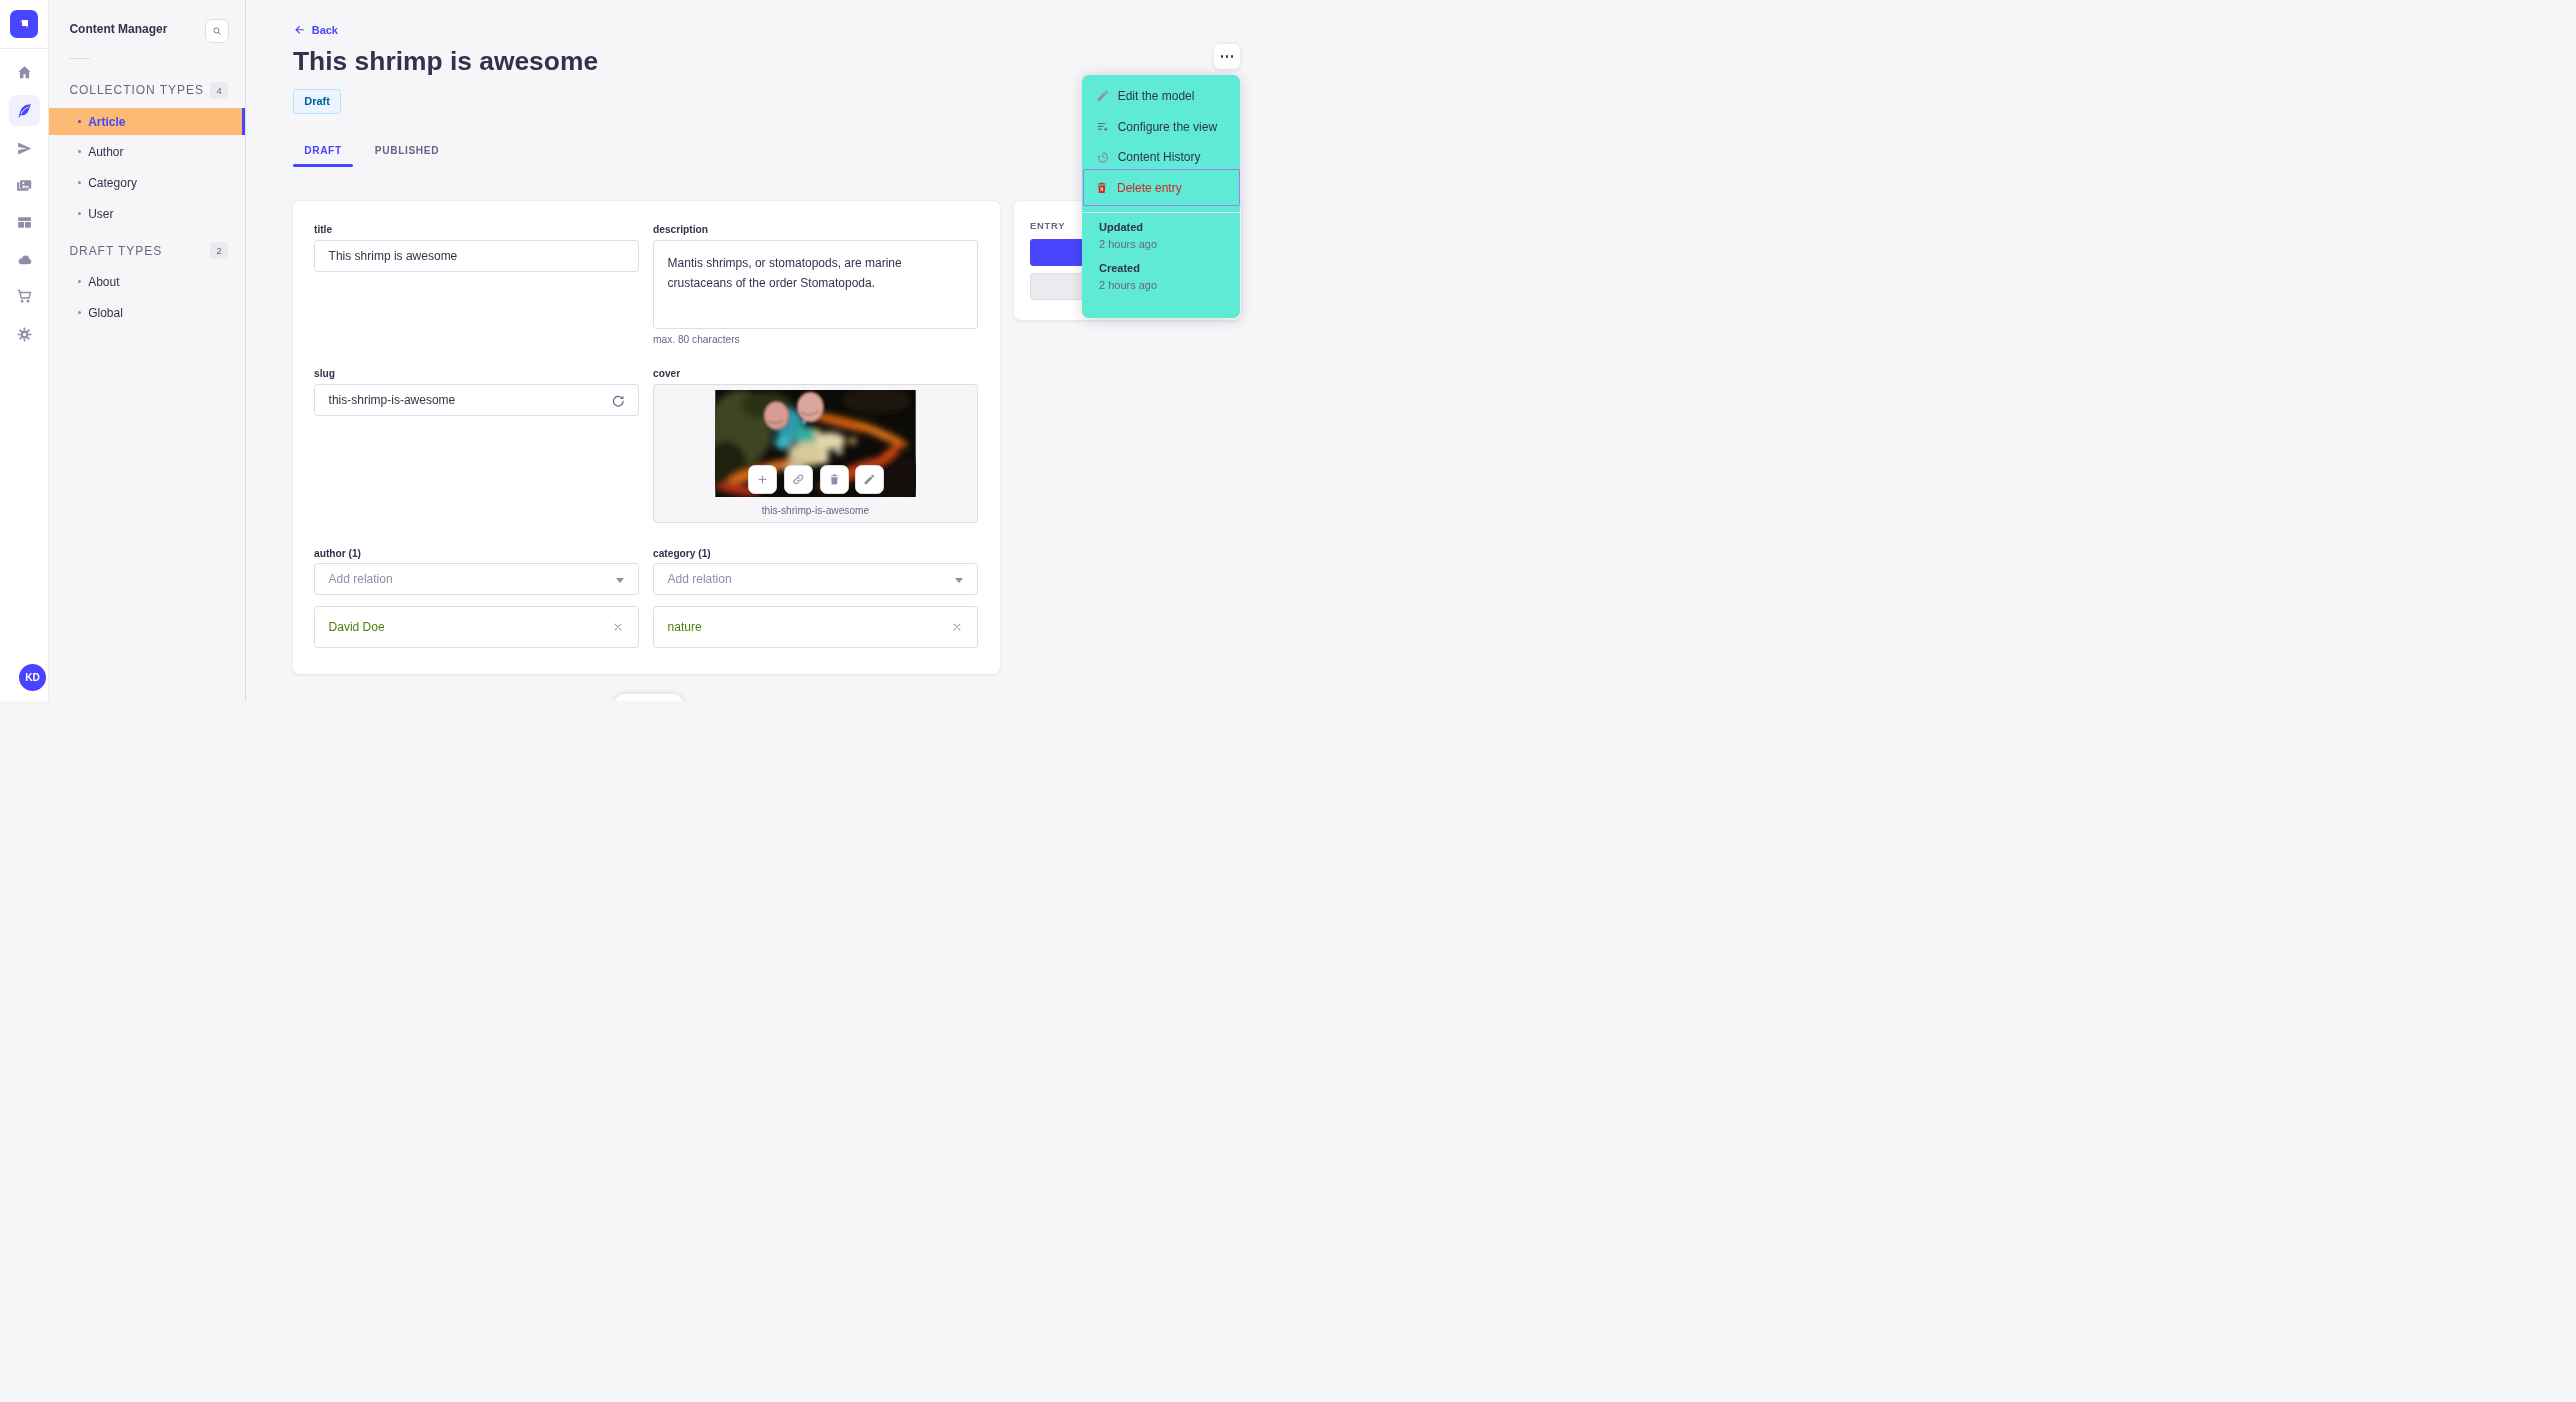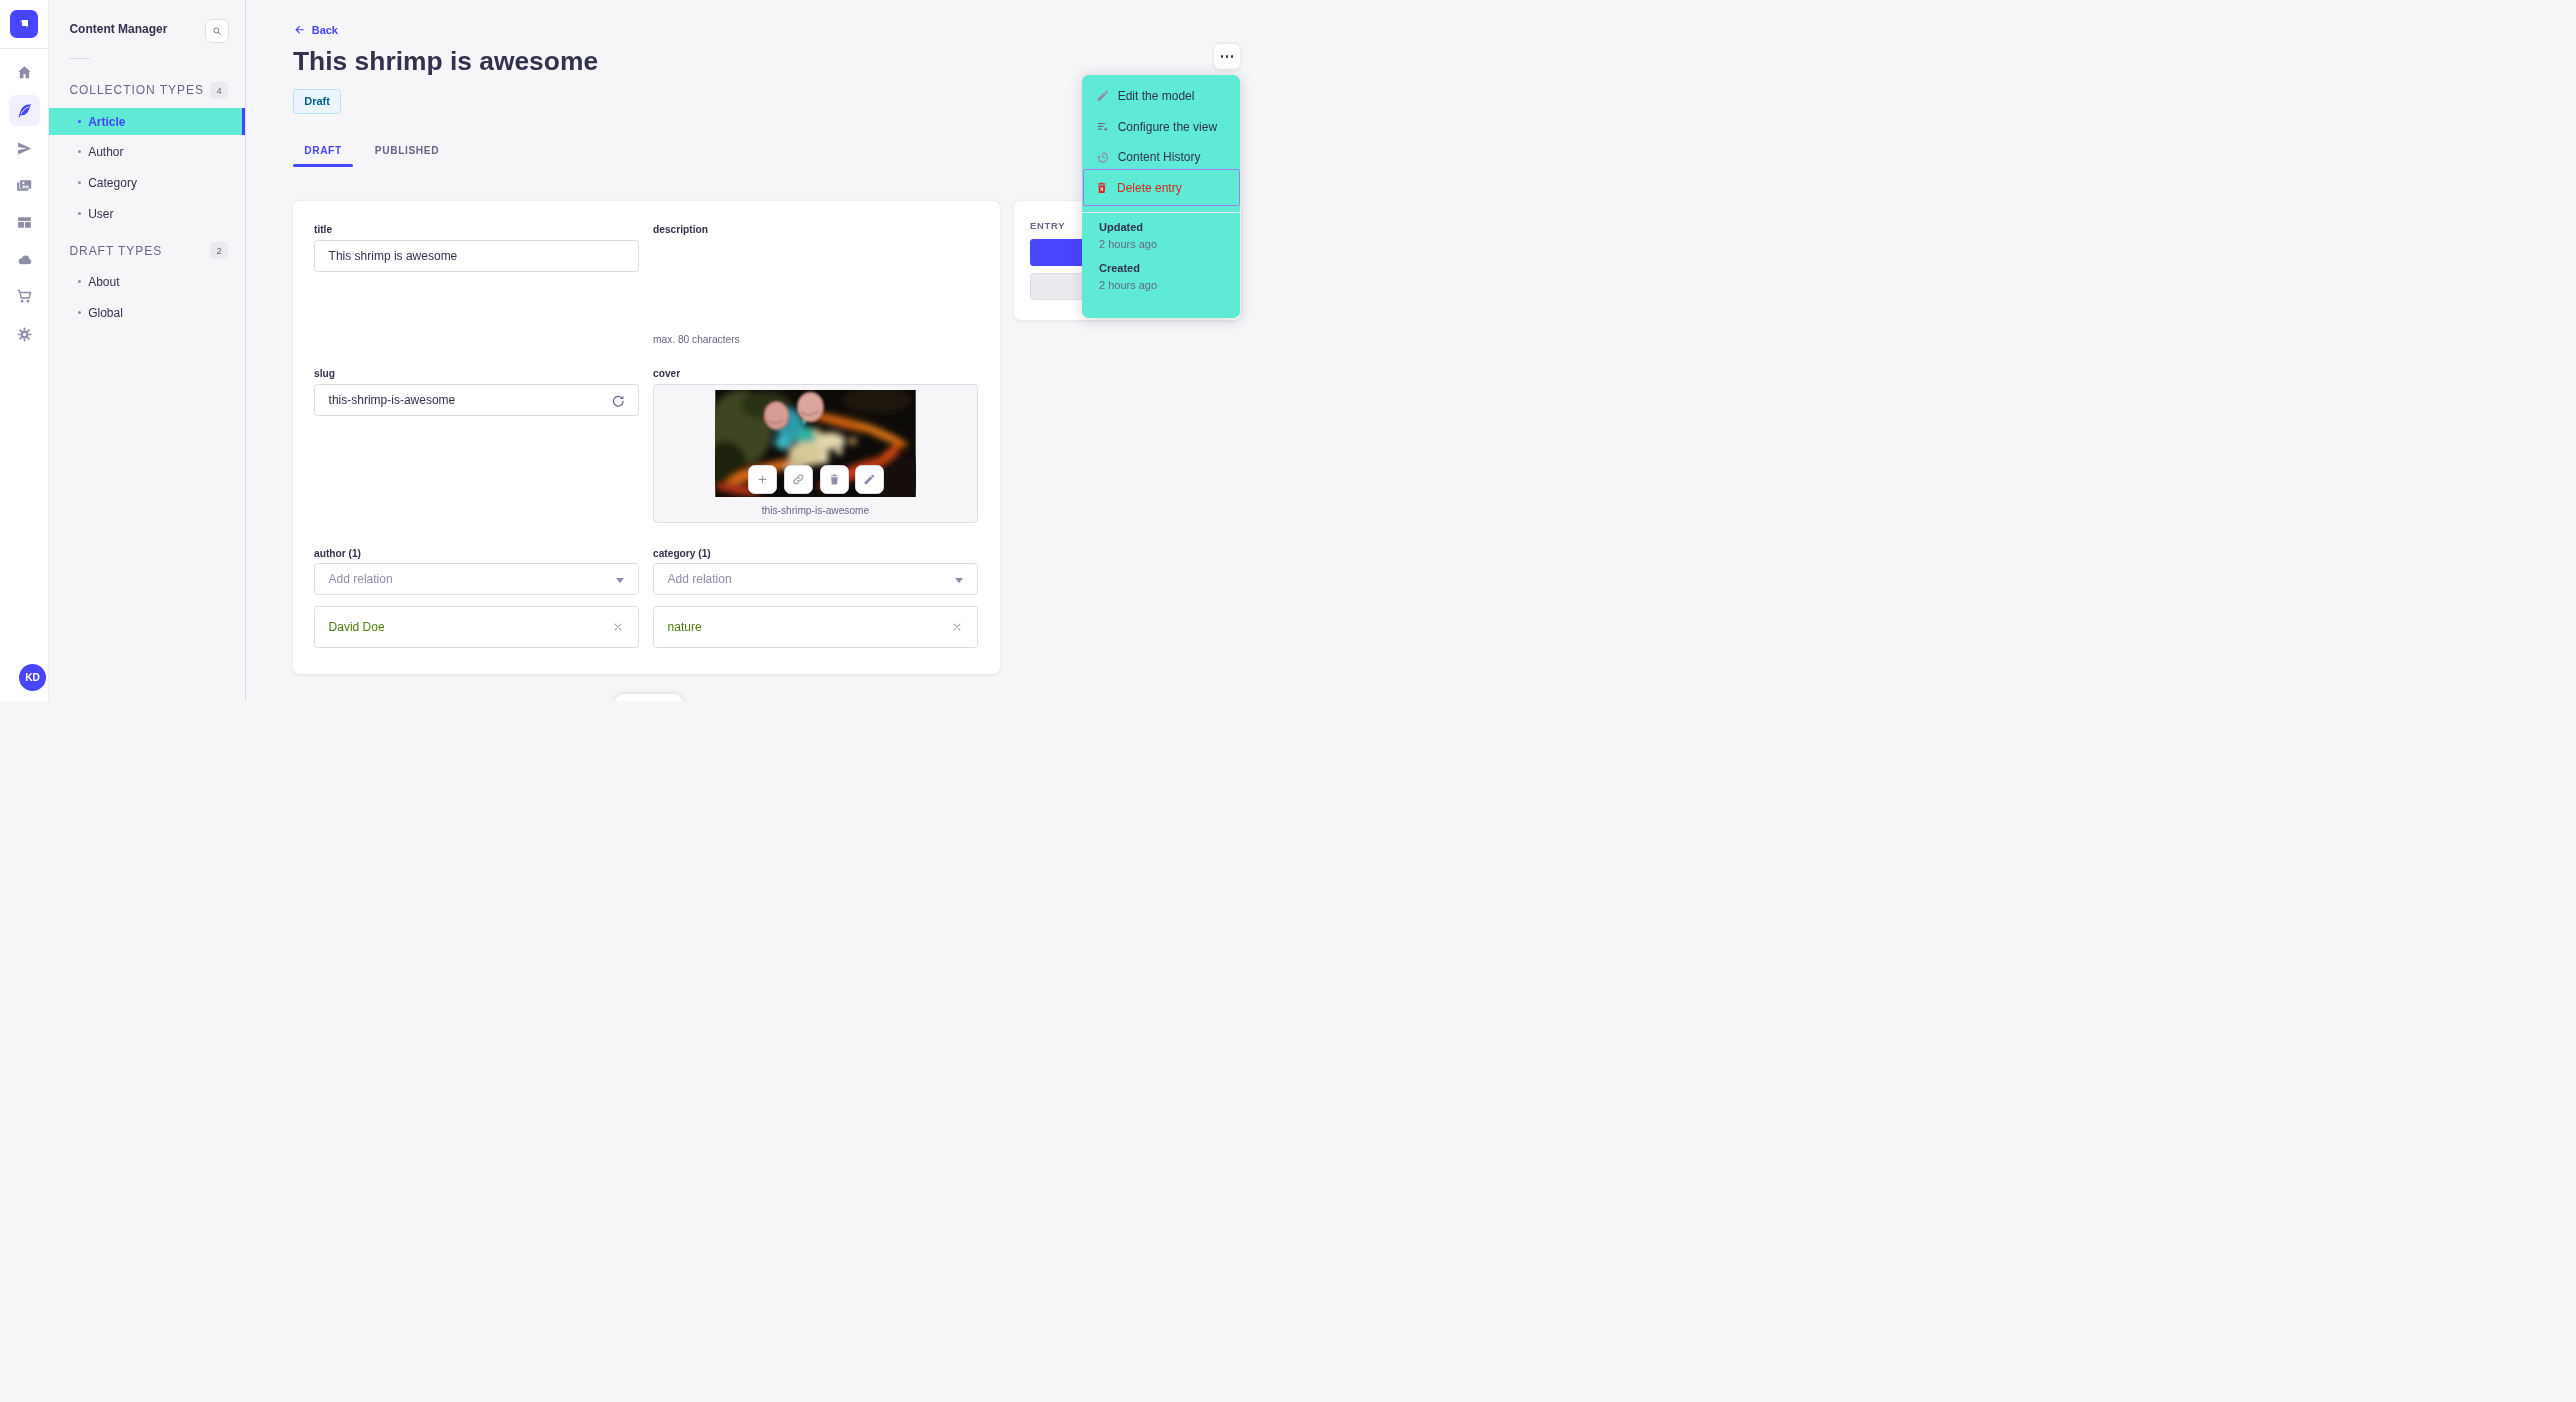--- a/index.html
+++ b/index.html
@@ -17,21 +17,21 @@
   
   .sidebar{position:absolute;left:49px;top:0;width:197px;height:701px;background:#F6F6F9;border-right:0.9px solid #DCDCE4;box-sizing:border-box;}
   .sb-title{position:absolute;left:20.4px;top:22px;font-size:12px;font-weight:bold;color:#32324D;}
   .sb-search{position:absolute;right:16px;top:19px;width:24px;height:24px;background:#fff;border:0.9px solid #DCDCE4;border-radius:6.8px;display:flex;align-items:center;justify-content:center;cursor:pointer;box-sizing:border-box;}
   .sb-divider{position:absolute;left:20.4px;top:58px;width:20.4px;height:0.9px;background:#DCDCE4;}
   .sb-section-label{position:absolute;left:20.4px;font-size:12px;font-weight:normal;letter-spacing:.08em;color:#666687;}
   .sb-badge{position:absolute;right:17px;width:18px;height:17px;background:#EAEAEF;border-radius:3.4px;color:#666687;font-size:9.4px;display:flex;align-items:center;justify-content:center;}
   .sb-item{position:absolute;left:0;width:100%;height:27px;display:flex;align-items:center;cursor:pointer;box-sizing:border-box;}
   .sb-item .bullet{width:3.4px;height:3.4px;border-radius:50%;background:#8E8EA9;margin-left:29px;margin-right:6.8px;flex:none;}
   .sb-item .sb-item-label{font-size:12px;color:#32324D;}
-  .sb-item.active{background:#5eead4;}
+  .sb-item.active{background:#fdba74;}
   .sb-item.active::after{content:"";position:absolute;right:0;top:0;width:2.6px;height:100%;background:#4945FF;}
   .sb-item.active .bullet{background:#4945FF;}
   .sb-item.active .sb-item-label{color:#4945FF;font-weight:bold;}
   
   .back-link{position:absolute;left:293px;top:23px;display:flex;align-items:center;gap:5.1px;color:#4945FF;font-size:11px;font-weight:bold;cursor:pointer;text-decoration:none;}
   .page-title{position:absolute;left:293px;top:46px;font-size:26.4px;font-weight:bold;color:#32324D;margin:0;}
   .draft-badge{position:absolute;left:293px;top:89px;height:25px;line-height:23px;padding:0 10.2px;background:#EAF5FF;border:0.9px solid #B8E1FF;border-radius:3.4px;color:#006096;font-size:11px;font-weight:bold;box-sizing:border-box;}
   .tab{position:absolute;top:136px;height:29px;display:flex;align-items:center;justify-content:center;font-size:10.2px;font-weight:bold;letter-spacing:.06em;color:#666687;cursor:pointer;}
   .tab.t1{left:293px;width:60px;color:#4945FF;}
   .tab.t2{left:351px;width:80px;margin-left:16px;}
@@ -224,20 +224,21 @@
     <i></i>
     <i></i>
 </button>
 
 <section class="form-card">
 
   <div class="fld-label col1 abs" style="top:23px">title</div>
   <div class="inp col1 abs" style="top:39px">This shrimp is awesome</div>
 
   <div class="fld-label col2 abs" style="top:23px">description</div>
+  <div class="txtarea col2 abs" style="top:39px">Mantis shrimps, or stomatopods, are marine crustaceans of the order Stomatopoda.</div>
   <div class="helper col2 abs" style="top:133px">max. 80 characters</div>
 
   <div class="fld-label col1 abs" style="top:167px">slug</div>
   <div class="inp col1 abs" style="top:183px">
     <span>this-shrimp-is-awesome</span>
     <span class="slug-refresh">
       <svg viewBox="0 0 24 24" width="14.5">
           <path d="M17.7 6.3A8 8 0 1 0 20 12" fill="none" stroke="#666687" stroke-width="2" stroke-linecap="round"></path>
           <path d="M20.5 2.8v5.4h-5.4z" fill="#666687"></path>
         </svg>

